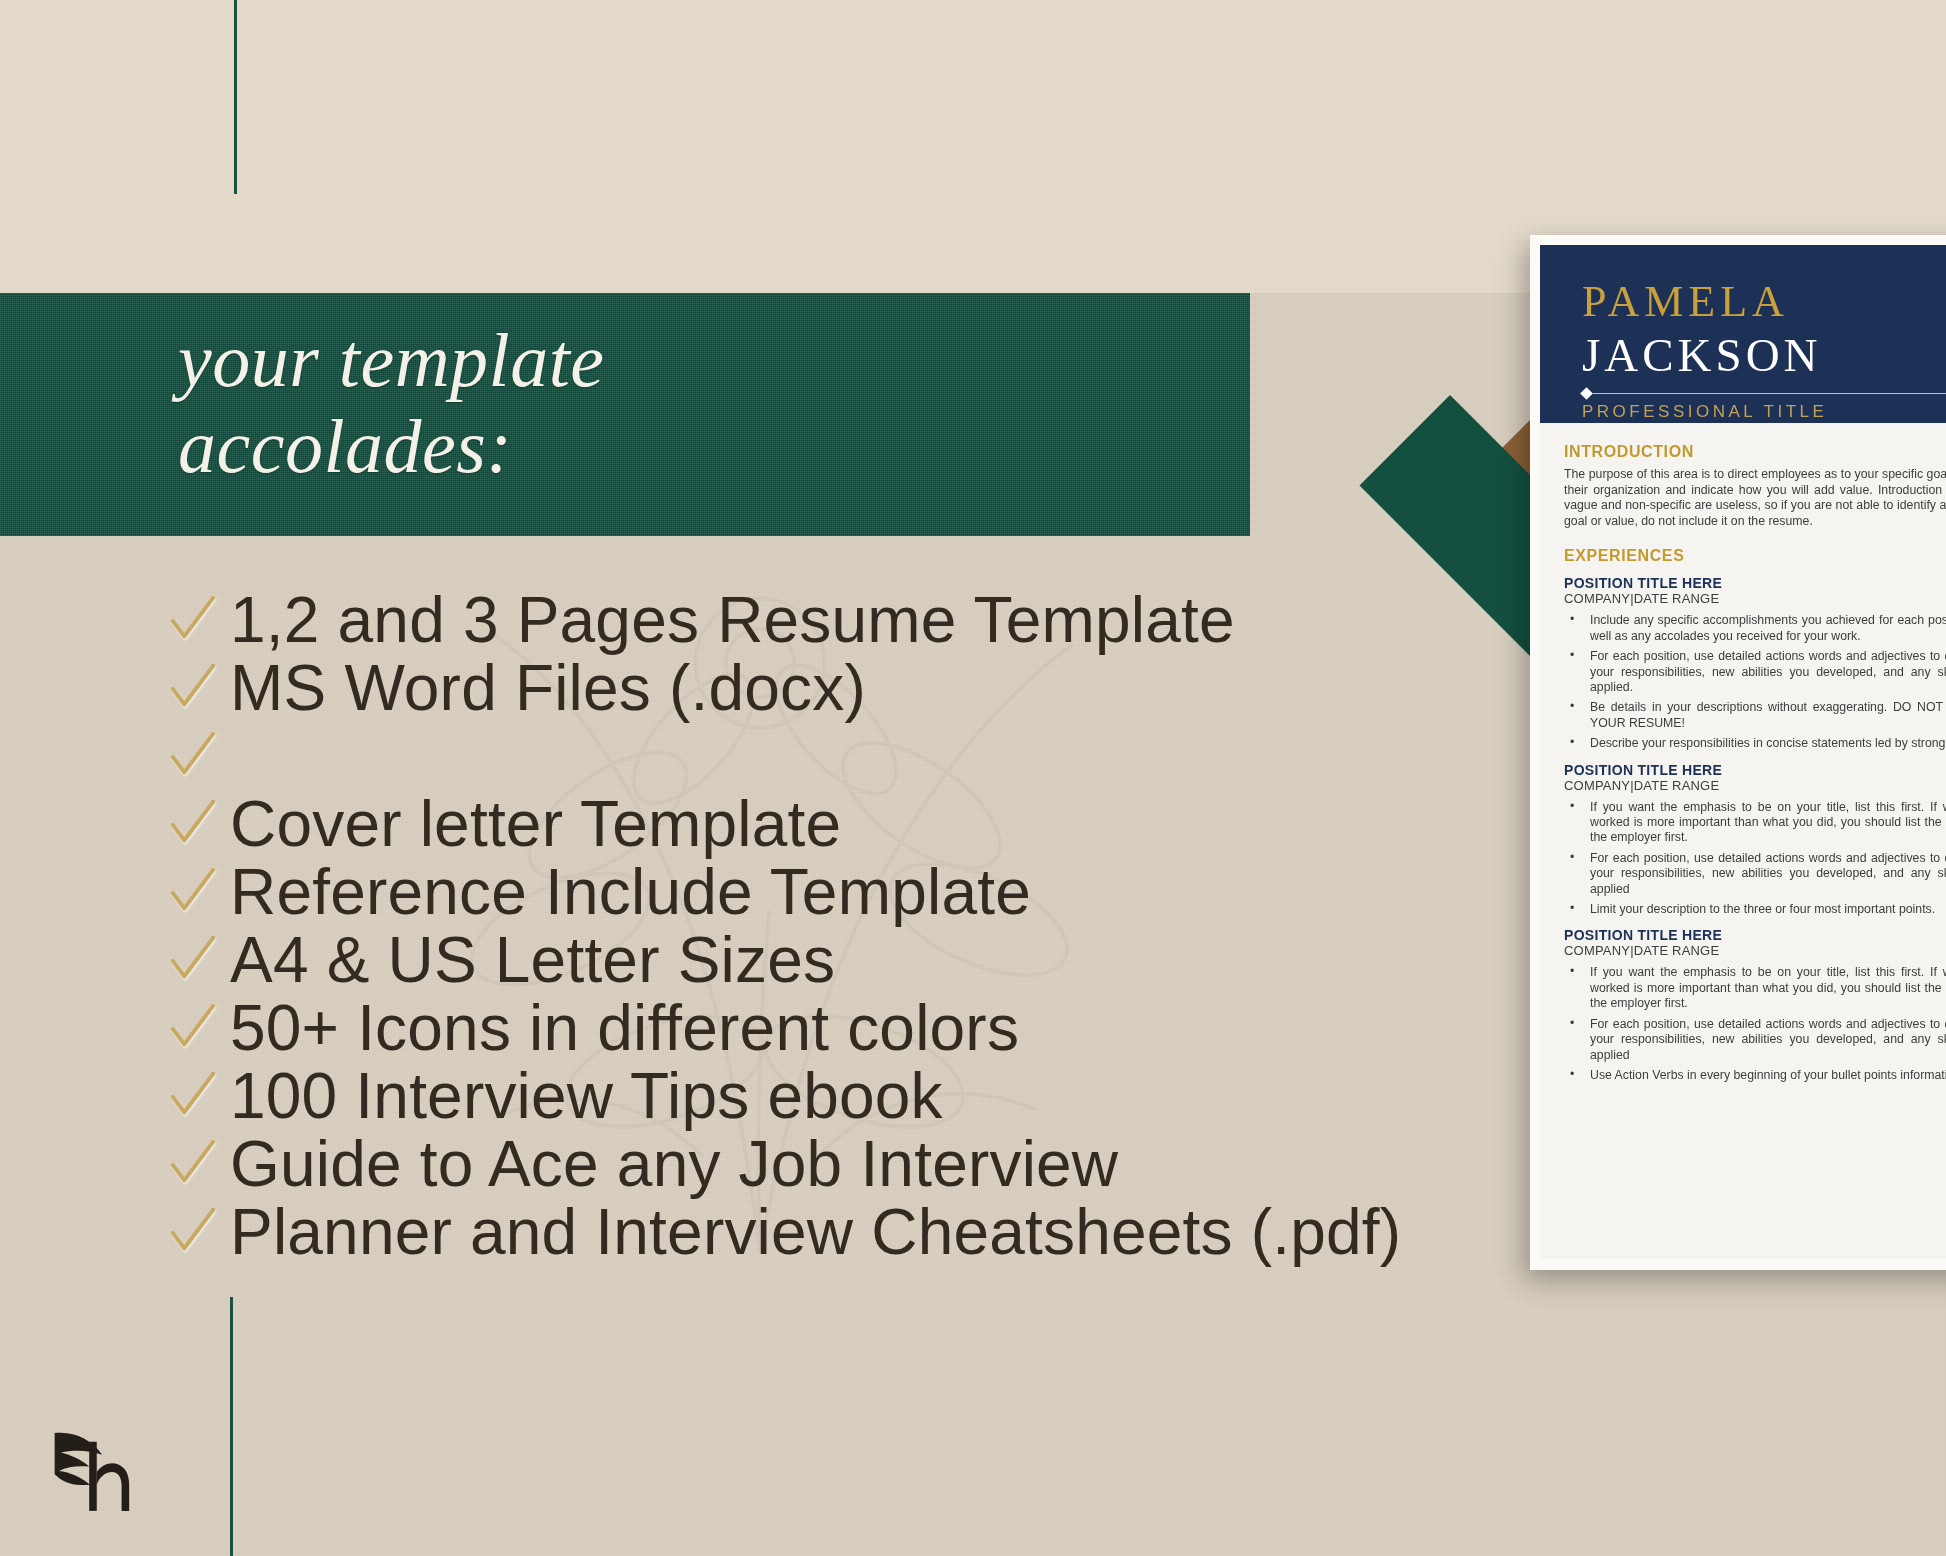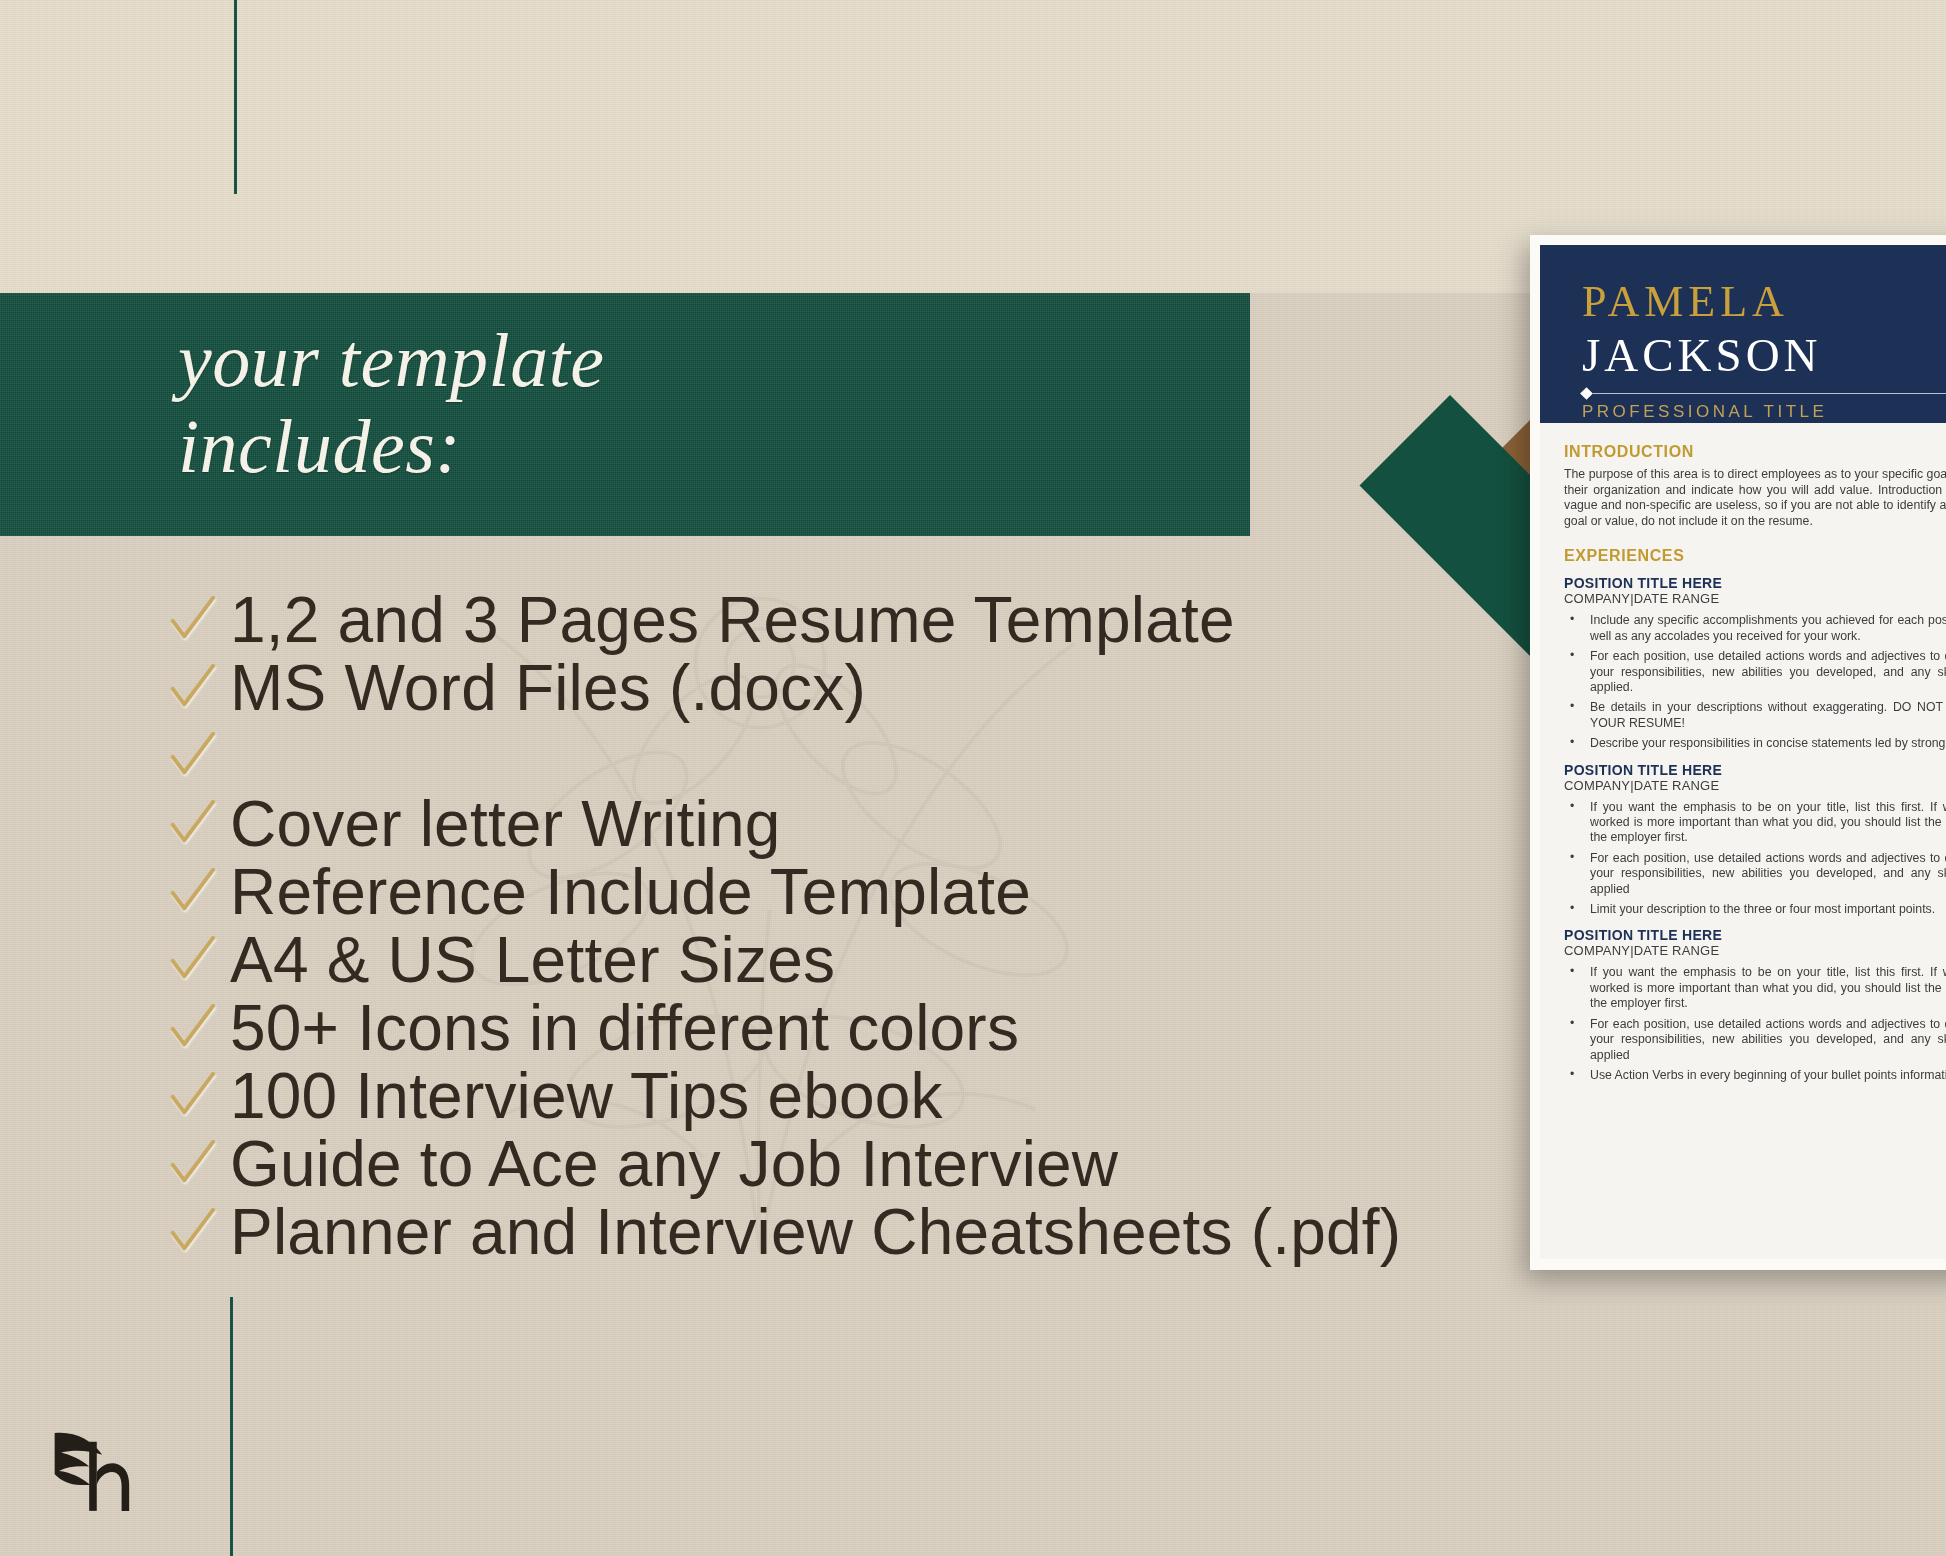--- a/index.html
+++ b/index.html
@@ -322,21 +322,21 @@
       </g>
     </svg>
   </div>
 
   <div class="green-band"></div>
   <div class="vrule-top"></div>
   <div class="vrule-bottom"></div>
 
   <div class="headline">
     <span>your template</span>
-    <span class="l2">includes:</span>
+    <span class="l2">accolades:</span>
   </div>
 
   <div class="checklist" id="checklist">
       <div class="check-row">
         <span class="check-mark">
           <svg viewBox="0 0 48 48">
             <path d="M4 26 L16 42 L46 2" fill="none" stroke="#c9a961" stroke-width="4.2" stroke-linecap="round" stroke-linejoin="round"></path>
           </svg>
         </span>
         <span class="check-label">1,2 and 3 Pages Resume Template</span>
@@ -355,21 +355,21 @@
             <path d="M4 26 L16 42 L46 2" fill="none" stroke="#c9a961" stroke-width="4.2" stroke-linecap="round" stroke-linejoin="round"></path>
           </svg>
         </span>
       </div>
       <div class="check-row">
         <span class="check-mark">
           <svg viewBox="0 0 48 48">
             <path d="M4 26 L16 42 L46 2" fill="none" stroke="#c9a961" stroke-width="4.2" stroke-linecap="round" stroke-linejoin="round"></path>
           </svg>
         </span>
-        <span class="check-label">Cover letter Writing</span>
+        <span class="check-label">Cover letter Template</span>
       </div>
       <div class="check-row">
         <span class="check-mark">
           <svg viewBox="0 0 48 48">
             <path d="M4 26 L16 42 L46 2" fill="none" stroke="#c9a961" stroke-width="4.2" stroke-linecap="round" stroke-linejoin="round"></path>
           </svg>
         </span>
         <span class="check-label">Reference Include Template</span>
       </div>
       <div class="check-row">

